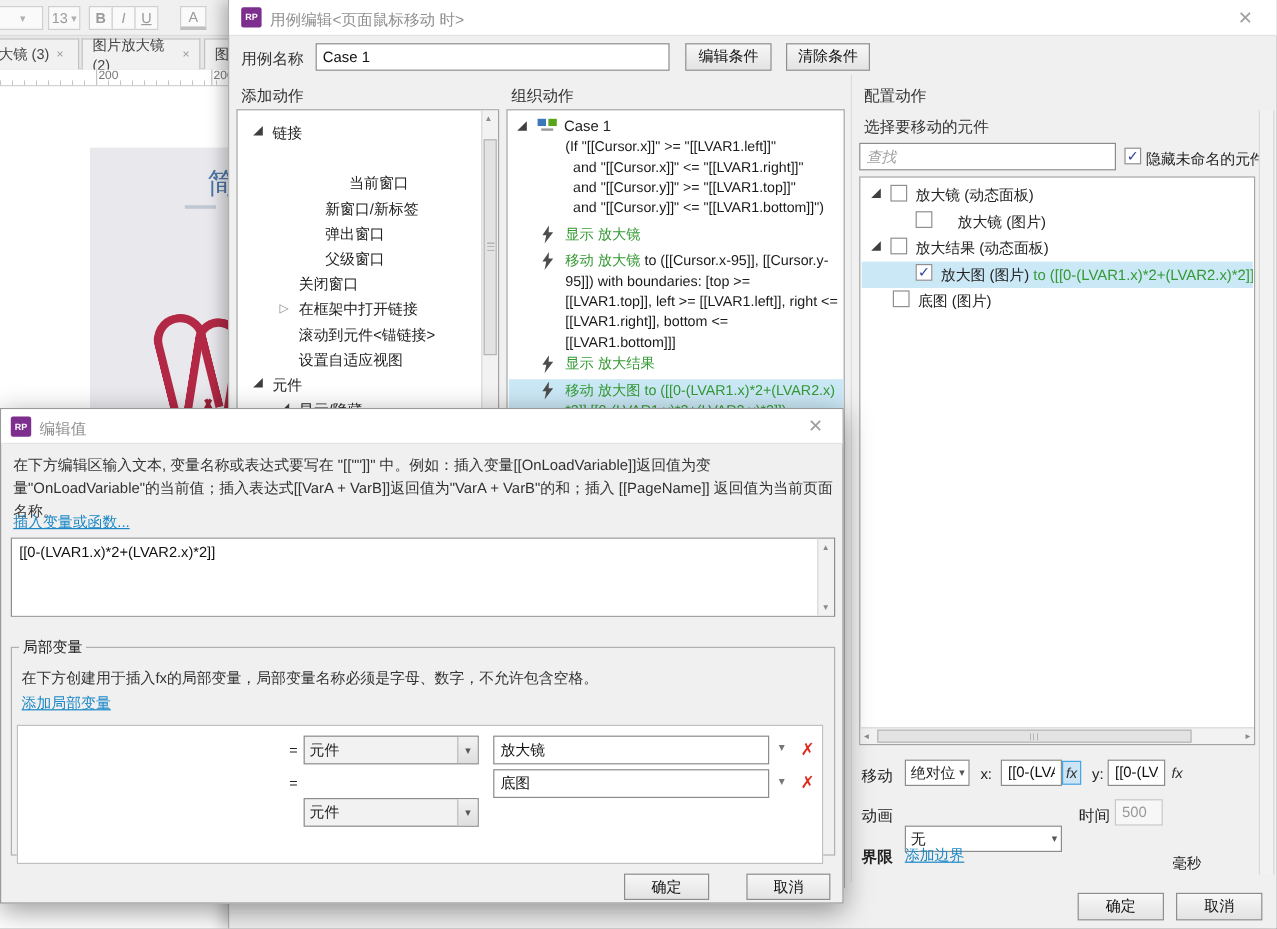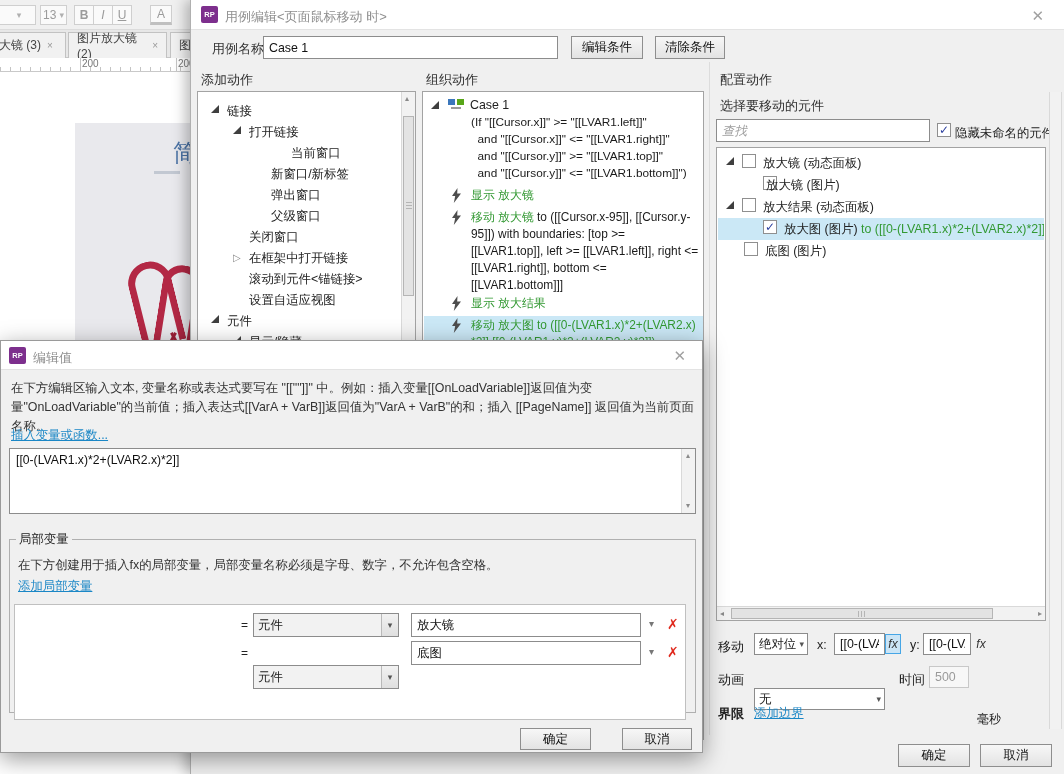--- a/index.html
+++ b/index.html
@@ -143,39 +143,35 @@
     </div>
   </div>
 
   <div class="abs dlg-case">
     <div class="titlebar">
       <div class="rpicon" style="left:10px;top:6px;">RP</div>
       <div class="dlgtitle" style="left:34px;top:8px;">用例编辑&lt;页面鼠标移动 时&gt;</div>
       <div class="closex" style="right:20px;top:8px;">✕</div>
     </div>
 
-    <div class="abs hdr" style="left:10px;top:40px;margin-left:11px;">用例名称</div>
+    <div class="abs hdr" style="left:10px;top:40px;">用例名称</div>
     <input class="abs inp" style="left: 72px; top: 36px; width: 295px; height: 23px;" value="Case 1">
     <div class="abs btn" style="left:380px;top:36px;width:72px;height:23px;">编辑条件</div>
     <div class="abs btn" style="left:464px;top:36px;width:70px;height:23px;">清除条件</div>
 
     <div class="divider"></div>
 
     <div class="abs hdr" style="left:10px;top:71px;">添加动作</div>
     <div class="abs hdr" style="left:235px;top:71px;">组织动作</div>
     <div class="abs hdr" style="left:529px;top:71px;">配置动作</div>
 
     <div class="abs whitebox" style="left:6px;top:91px;width:219px;height:649px;">
       <div class="treerow" style="top:8px;">
         <span class="arrow-exp abs" style="left:12px;top:5px;"></span>
         <span class="tlabel" style="left:28px;">链接</span>
-        </div>
-      <div class="treerow" style="top:29px;">
-        <span class="arrow-exp abs" style="left:34px;top:5px;"></span>
-        <span class="tlabel" style="left:50px;">打开链接</span>
         </div>
       <div class="treerow" style="top:50px;margin-left:20px;">
         <span class="tlabel" style="left:72px;">当前窗口</span>
         </div>
       <div class="treerow" style="top:71px;">
         <span class="tlabel" style="left:72px;">新窗口/新标签</span>
         </div>
       <div class="treerow" style="top:92px;">
         <span class="tlabel" style="left:72px;">弹出窗口</span>
         </div>
@@ -265,21 +261,21 @@
     <span class="abs" style="left:764px;top:125px;font-size:12.4px;">隐藏未命名的元件</span>
 
     <div class="abs whitebox" style="left:525px;top:147px;width:330px;height:474px;">
       <div class="treerow" style="top:4px;">
         <span class="arrow-exp abs" style="left:8px;top:5px;"></span>
         <span class="cb" style="left:24px;top:2px;"></span>
         <span class="tlabel" style="left:45px;">放大镜 (动态面板)</span>
         </div>
       <div class="treerow" style="top:26px;">
         <span class="cb" style="left:45px;top:2px;"></span>
-        <span class="tlabel" style="left:48px;">放大镜 (图片)</span>
+        <span class="tlabel" style="left:80px;">放大镜 (图片)</span>
         </div>
       <div class="treerow" style="top:48px;">
         <span class="arrow-exp abs" style="left:8px;top:5px;"></span>
         <span class="cb" style="left:24px;top:2px;"></span>
         <span class="tlabel" style="left:45px;">放大结果 (动态面板)</span>
         </div>
       <div class="treerow sel" style="top:70px;">
         <span class="cb" style="left:45px;top:2px;">
           <i>✓</i>
           </span>

